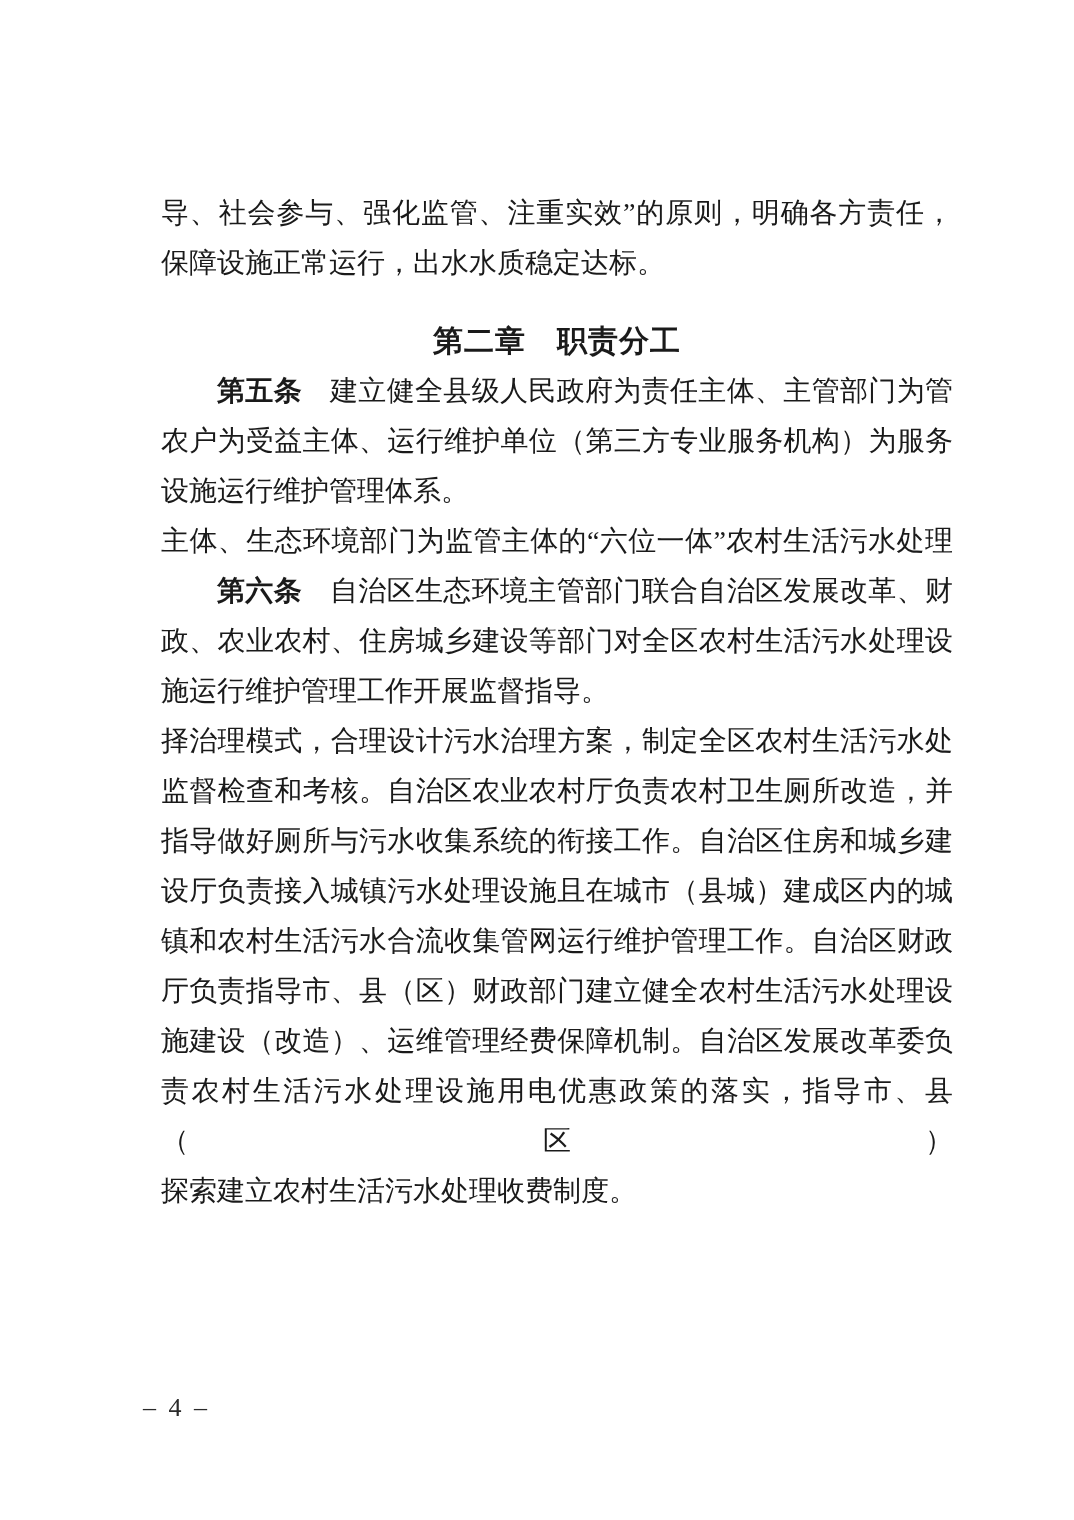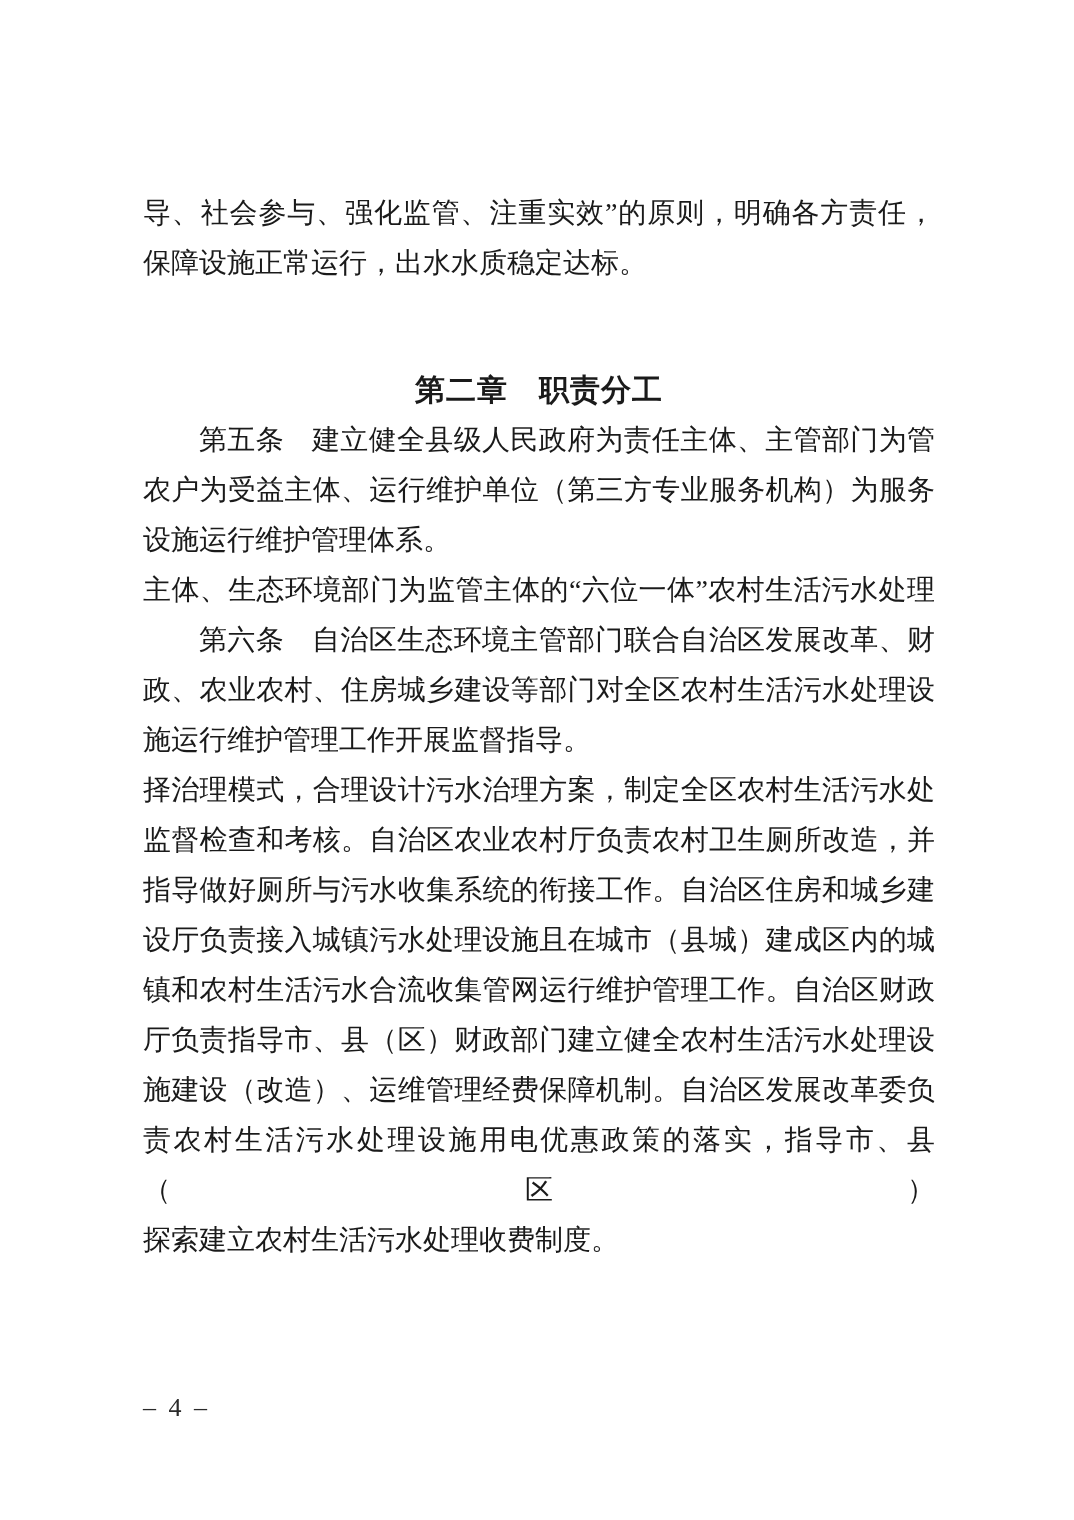--- a/index.html
+++ b/index.html
@@ -9,49 +9,49 @@
     width: 1074px;
     height: 1520px;
     background: #ffffff;
     color: #1a1a1a;
     font-family: "Liberation Serif", "DejaVu Serif", serif;
     overflow: hidden;
   }
 
   .content {
     position: absolute;
-    left: 143px;
+    left: 161px;
     top: 188px;
     width: 792px;
     font-size: 28px;
     line-height: 50px;
   }
 
   .line {
     margin: 0;
     padding: 0;
     text-align: justify;
     text-justify: inter-character;
   }
   .fill { text-align-last: justify; }
   .last { text-align-last: left; font-family: Liberation Serif, serif; }
   .indent { text-indent: 2em; }
 
   .chapter {
-    margin: 77px 0 0 0;
+    margin: 28px 0 0 0;
     font-size: 30px;
     line-height: 50px;
     font-weight: bold;
     text-align: center;
     font-family: "Liberation Sans", "DejaVu Sans", sans-serif;
     letter-spacing: 1px;
   }
 
   .article-label {
-    font-weight: normal;
+    font-weight: bold;
     font-family: "Liberation Sans", "DejaVu Sans", sans-serif;
     margin-right: 1em;
   }
 
   .page-number {
     position: absolute;
     left: 143px;
     top: 1388px;
     font-size: 26px;
     line-height: 40px;

